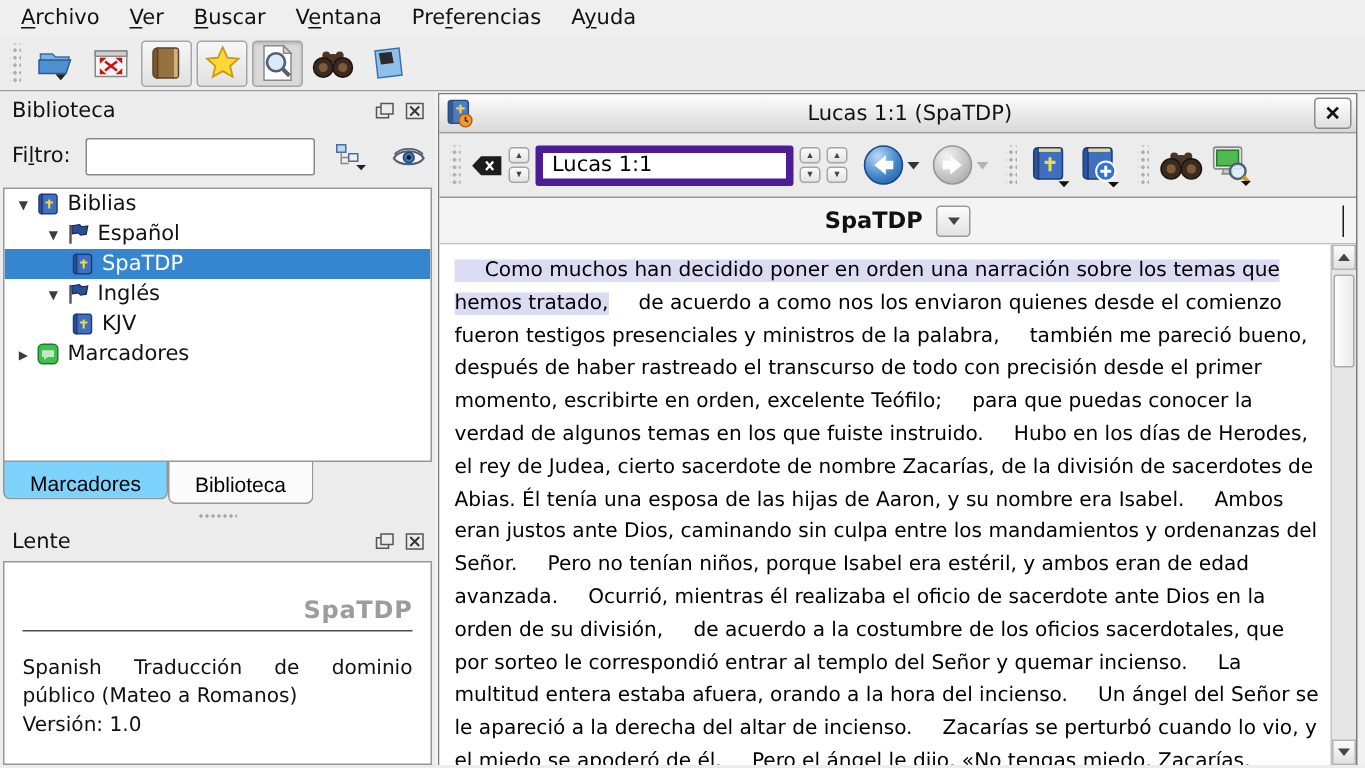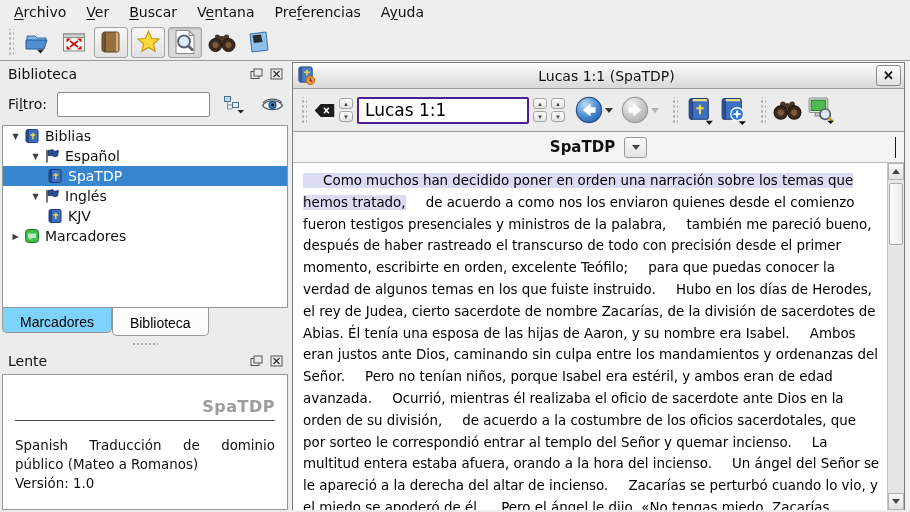--- a/index.html
+++ b/index.html
@@ -61,21 +61,21 @@
   
   .reader { position:absolute; left:2px; top:1px; width:613px; height:449px; border:1px solid #7c7c7c; background:#fff; display:flex; flex-direction:column; }
   .titlebar { height:26px; flex:0 0 auto; background:linear-gradient(#fdfdfd,#d8d8d8); border-bottom:1px solid #9d9d9d; display:flex; align-items:center; padding:0 3px; position:relative; }
   .titlebar .wtitle { position:absolute; left:16px; right:0; text-align:center; font-size:14px; }
   .close-btn { margin-left:auto; width:25px; height:21px; border:1px solid #8a8a8a; border-radius:3px; background:linear-gradient(#fff,#e0e0e0); display:flex; align-items:center; justify-content:center; z-index:2; font-weight:bold; font-size:13px; color:#111; }
 
   .rtoolbar { height:43px; flex:0 0 auto; background:#ececec; border-bottom:1px solid #989898; display:flex; align-items:center; padding:0 4px; gap:4px; }
   .flat-btn { background:transparent; border:none; display:flex; align-items:center; justify-content:center; }
   .spin { display:flex; flex-direction:column; gap:2px; }
   .spin .sbtn { width:14px; height:11px; border:1px solid #a5a5a5; border-radius:3px; background:linear-gradient(#fbfbfb,#e3e3e3); font-size:6px; color:#444; line-height:8px; text-align:center; padding:0; }
-  .ref-input { width:172px; height:27px; border:2px solid #4c1d95; border-radius:2px; padding:0 6px; font:inherit; font-size:17px; }
+  .ref-input { width:172px; height:27px; border:5px solid #4c1d95; border-radius:2px; padding:0 6px; font:inherit; font-size:14px; }
   .navgrp { display:flex; align-items:center; gap:2px; }
   .drop-arrow { width:0; height:0; border:4px solid transparent; border-top:5px solid #333; margin-top:5px; }
   .drop-arrow.dis { border-top-color:#b3b3b3; }
 
   .module-header { height:31px; flex:0 0 auto; background:#f4f4f4; border-bottom:1px solid #bdbdbd; display:flex; align-items:center; justify-content:center; gap:9px; position:relative; }
   .mh-label { font-weight:bold; font-size:15px; }
   .mh-drop { width:23px; height:21px; border:1px solid #999; border-radius:3px; background:linear-gradient(#fcfcfc,#e2e2e2); display:flex; align-items:center; justify-content:center; }
   .mh-drop i { width:0; height:0; border:4px solid transparent; border-top:5px solid #444; margin-top:4px; }
   .mh-caret { position:absolute; right:8px; top:5px; width:1px; height:21px; background:#1a1a1a; }
 

